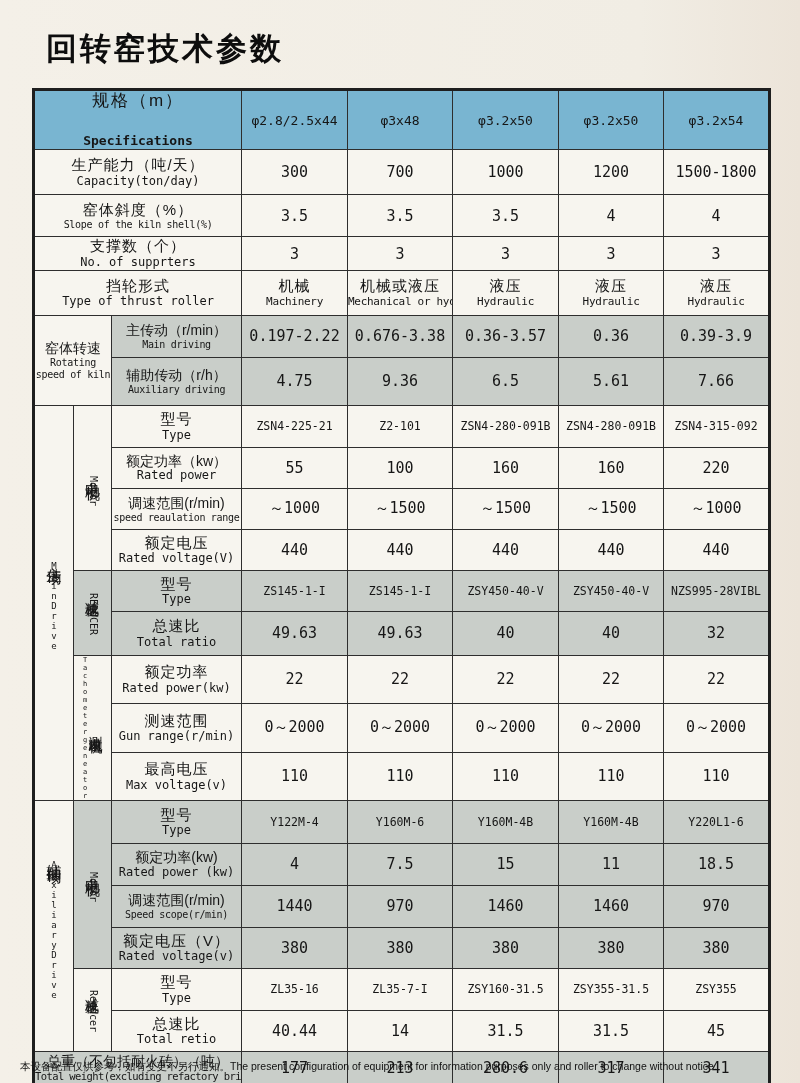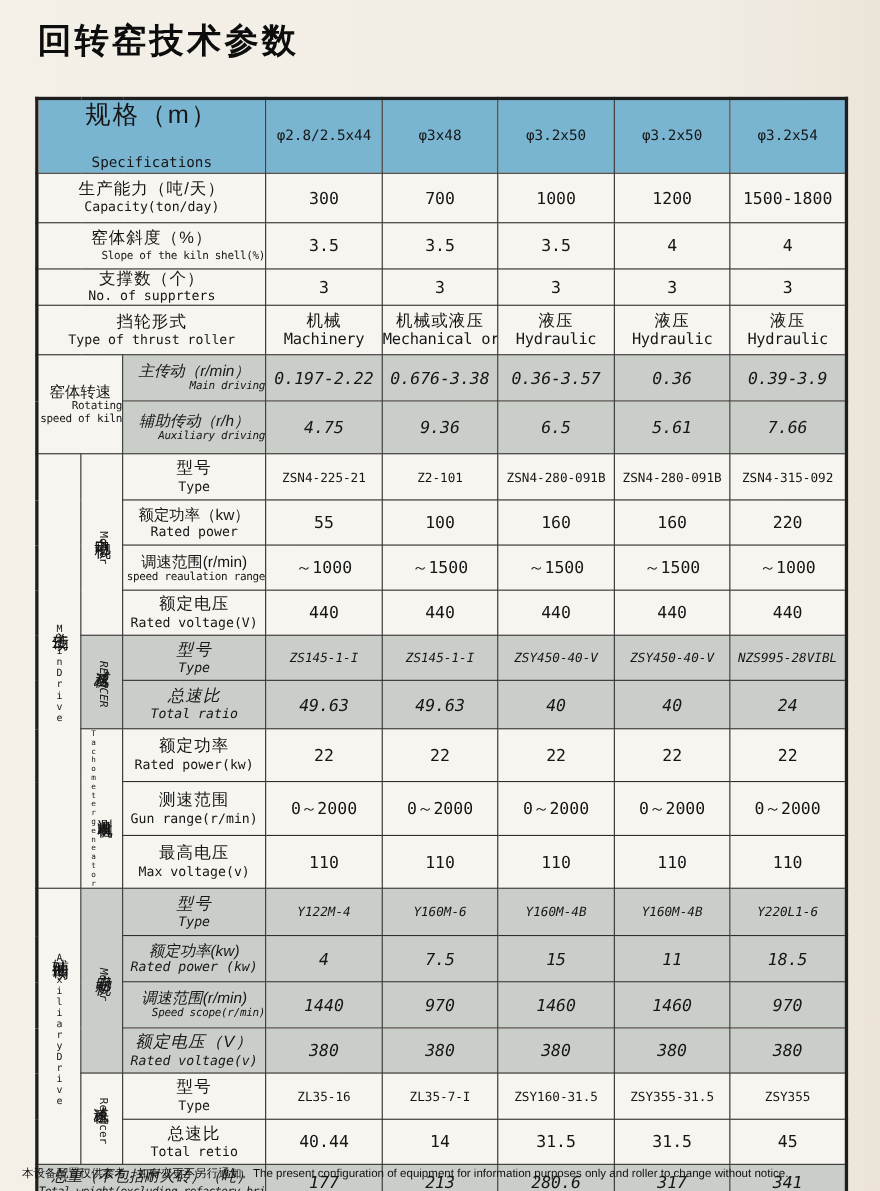--- a/index.html
+++ b/index.html
@@ -5,49 +5,49 @@
   html,body{margin:0;padding:0;}
   body{
     width:800px;height:1083px;
     background:linear-gradient(90deg,#f4f0e8 0%,#f1ede4 80%,#ece4d9 100%);
     font-family:"Liberation Sans",sans-serif;
     color:#161616;
     -webkit-font-smoothing:antialiased;
   }
   .page{position:relative;width:800px;height:1083px;overflow:hidden;}
   .title-cn{
-    margin:4px;padding:12px 0 0 30px;
+    margin:16px;padding:12px 0 0 30px;
     font-size:31px;font-weight:bold;letter-spacing:3px;color:#0d0d0d;
     font-family:"Liberation Sans",sans-serif;
   }
   .title-en{
     padding:1px 0 0 31px;
     font-size:20px;font-weight:bold;letter-spacing:2px;color:#0d0d0d;
     font-family:"DejaVu Sans Mono",monospace;
   }
   table.kiln{
     position:absolute;left:32px;top:88px;width:736px;
     border-collapse:collapse;table-layout:fixed;
     border:3px solid #1e1e1e;
   }
   td{
     border:1.6px solid #2e2e2e;
     padding:0;text-align:center;vertical-align:middle;overflow:hidden;
   }
   .c-blue{background:#79b5d1;}
-  .c-gray{background:#c9cec9;font-style:italic;}
+  .c-gray{background:#c9cec9;}
   .c-white{background:#f7f5ef;}
   .cn{font-size:15px;line-height:1.25;letter-spacing:1px;}
-  .cn-big{font-size:23px;line-height:1.2;letter-spacing:2px;}
+  .cn-big{font-size:17px;line-height:1.2;letter-spacing:2px;}
   .cn-sm{font-size:14px;line-height:1.2;letter-spacing:0;}
   .en{font-family:"DejaVu Sans Mono",monospace;font-size:12px;line-height:1.15;white-space:nowrap;}
-  .en-b{font-size:13px;font-weight:normal;margin-top:23px;}
+  .en-b{font-size:13px;font-weight:bold;margin-top:23px;}
   .en-sm{font-size:10.5px;letter-spacing:-0.6px;}
-  .en-xs{font-size:10px;letter-spacing:-0.3px;text-align:right;}
-  .en-tiny{font-size:14px;letter-spacing:-0.3px;text-align:center;}
+  .en-xs{font-size:10px;letter-spacing:-0.3px;}
+  .en-tiny{font-size:11px;letter-spacing:-0.3px;text-align:center;}
   .val{font-family:"DejaVu Sans Mono",monospace;font-size:15px;}
   .val-sm{font-family:"DejaVu Sans Mono",monospace;font-size:11.5px;}
   .val-hdr{font-family:"DejaVu Sans Mono",monospace;font-size:13px;}
   .vt{
     writing-mode:vertical-rl;text-orientation:upright;
     display:inline-block;line-height:1;vertical-align:middle;
   }
   .vcn{font-size:15px;letter-spacing:2px;}
   .vcn-sm{font-size:14px;letter-spacing:1px;}
   .ven-up{font-family:"DejaVu Sans Mono",monospace;font-size:9px;letter-spacing:0;text-orientation:upright;}
@@ -254,21 +254,21 @@
 
     <tr style="height:44px">
       <td class="c-gray">
         <div class="cn">总速比</div>
         <div class="en">Total ratio</div>
       </td>
       <td class="c-gray val">49.63</td>
       <td class="c-gray val">49.63</td>
       <td class="c-gray val">40</td>
       <td class="c-gray val">40</td>
-      <td class="c-gray val">24</td>
+      <td class="c-gray val">32</td>
     </tr>
 
     <tr style="height:42px">
       <td rowspan="3" class="c-white">
         <div class="vt vt2"><span class="vcn-sm">测速发电机</span><span class="ven-up7">Tachometergeneator</span></div>
       </td>
       <td class="c-white">
         <div class="cn">额定功率</div>
         <div class="en">Rated power(kw)</div>
       </td>

